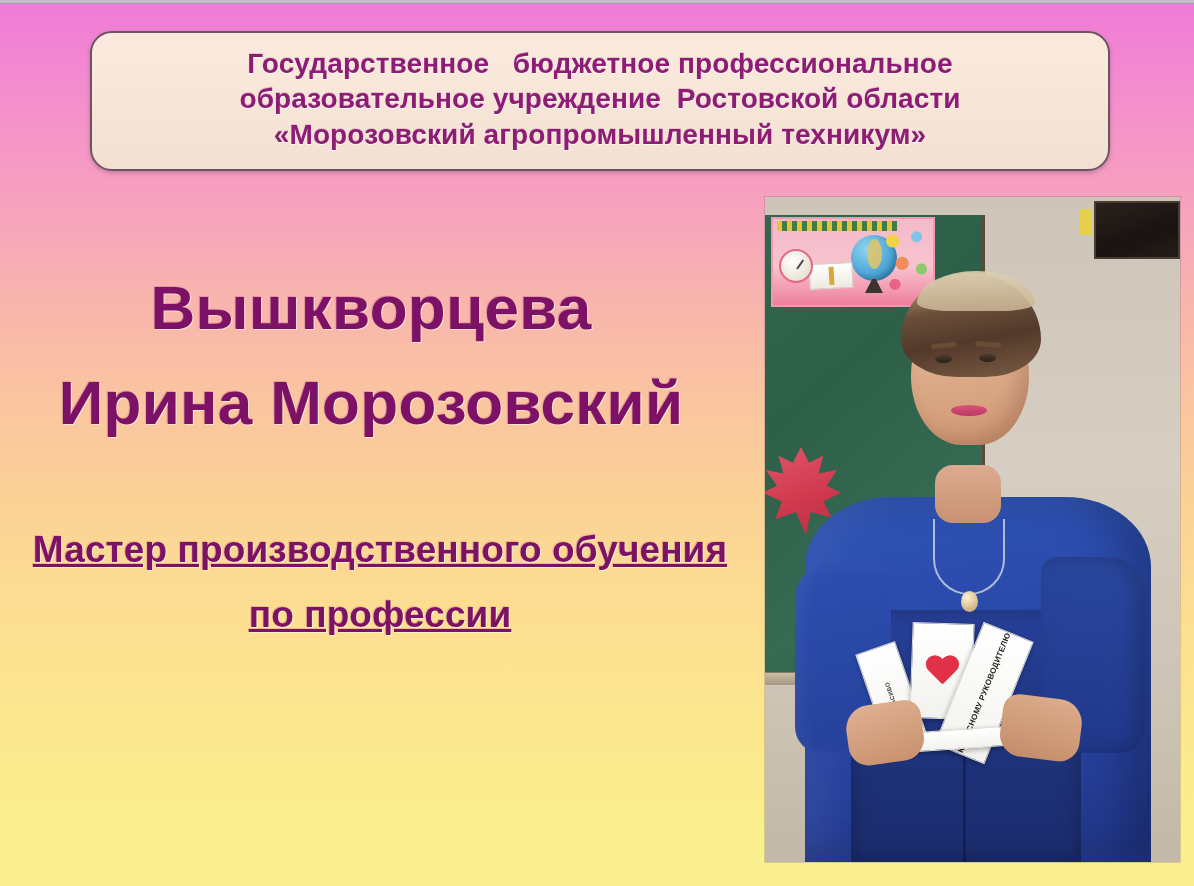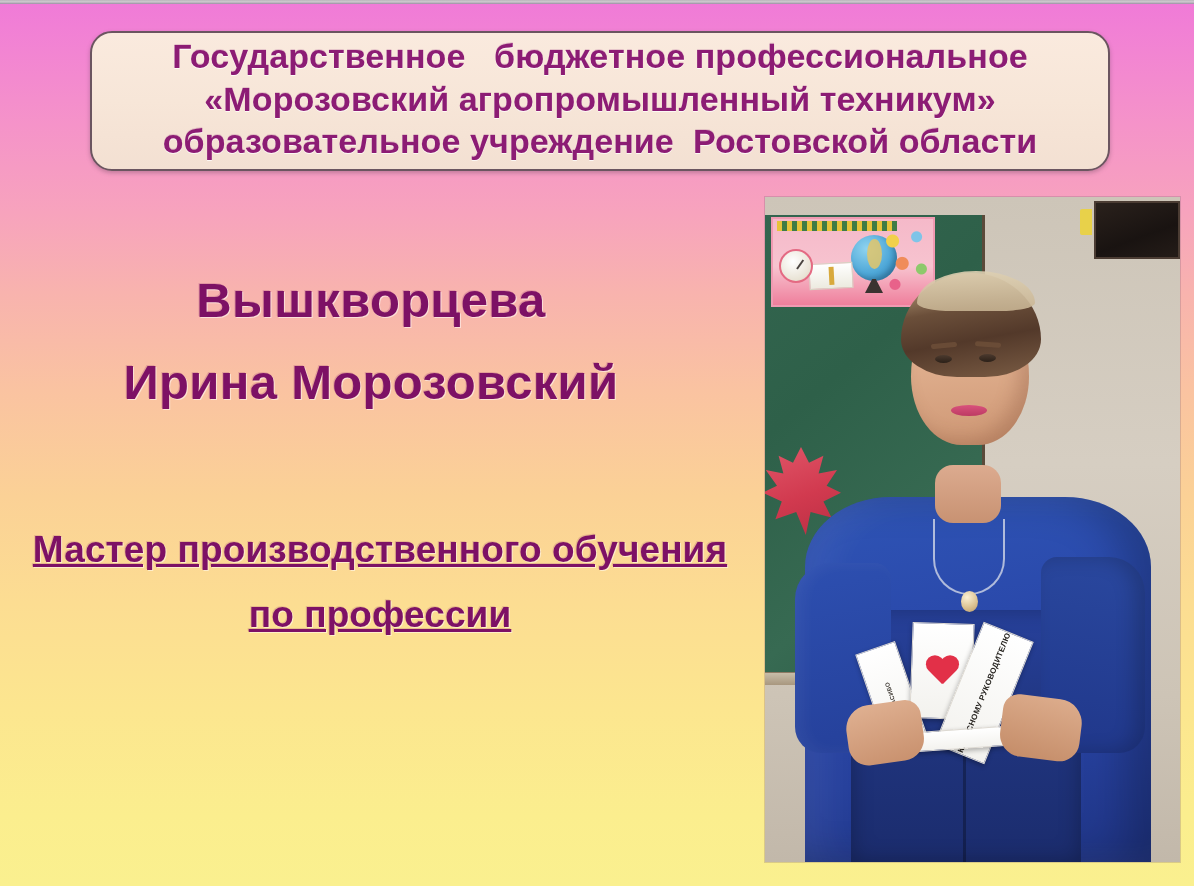--- a/index.html
+++ b/index.html
@@ -39,38 +39,38 @@
     border:2.5px solid #6b5560;
     border-radius:22px;
     box-shadow:0 2px 4px rgba(90,60,80,.35);
     display:flex; flex-direction:column;
     align-items:center; justify-content:center;
     padding:6px 14px 10px;
     z-index:20;
   }
   .header-line{
     color:#8c1c74;
-    font-size:34px;
+    font-size:28px;
     font-weight:700;
     line-height:1.26;
     letter-spacing:.1px;
     white-space:pre;
     text-align:center;
     text-shadow:0 1px 0 rgba(255,255,255,.75), 0 -1px 0 rgba(140,28,116,.18);
   }
 
   
   .name-block{
     position:absolute; left:0; top:276px; width:742px;
     text-align:center; z-index:20;
   }
   .name-line{
     color:#7d1165;
     font-weight:700;
-    font-size:49px;
+    font-size:62px;
     line-height:1.02;
     letter-spacing:.3px;
     text-shadow:1px 1px 0 rgba(255,255,255,.55), -1px -1px 0 rgba(125,17,101,.18);
   }
   .name-line.first{ margin-bottom:32px; }
 
   .role-block{
     position:absolute; left:0; top:530px; width:760px;
     text-align:center; z-index:20;
   }
@@ -322,22 +322,22 @@
 </style>
 </head>
 <body>
 
 <div class="slide">
 
   <div class="top-hairline"></div>
 
   <div class="header-box">
     <div class="header-line">Государственное   бюджетное профессиональное</div>
+    <div class="header-line">образовательное учреждение  Ростовской области</div>
     <div class="header-line">«Морозовский агропромышленный техникум»</div>
-    <div class="header-line">образовательное учреждение  Ростовской области</div>
   </div>
 
   <div class="name-block">
     <div class="name-line first">Вышкворцева</div>
     <div class="name-line">Ирина Морозовский</div>
   </div>
 
   <div class="role-block">
     <div class="role-line">Мастер производственного обучения</div>
     <div class="role-line">по профессии</div>

